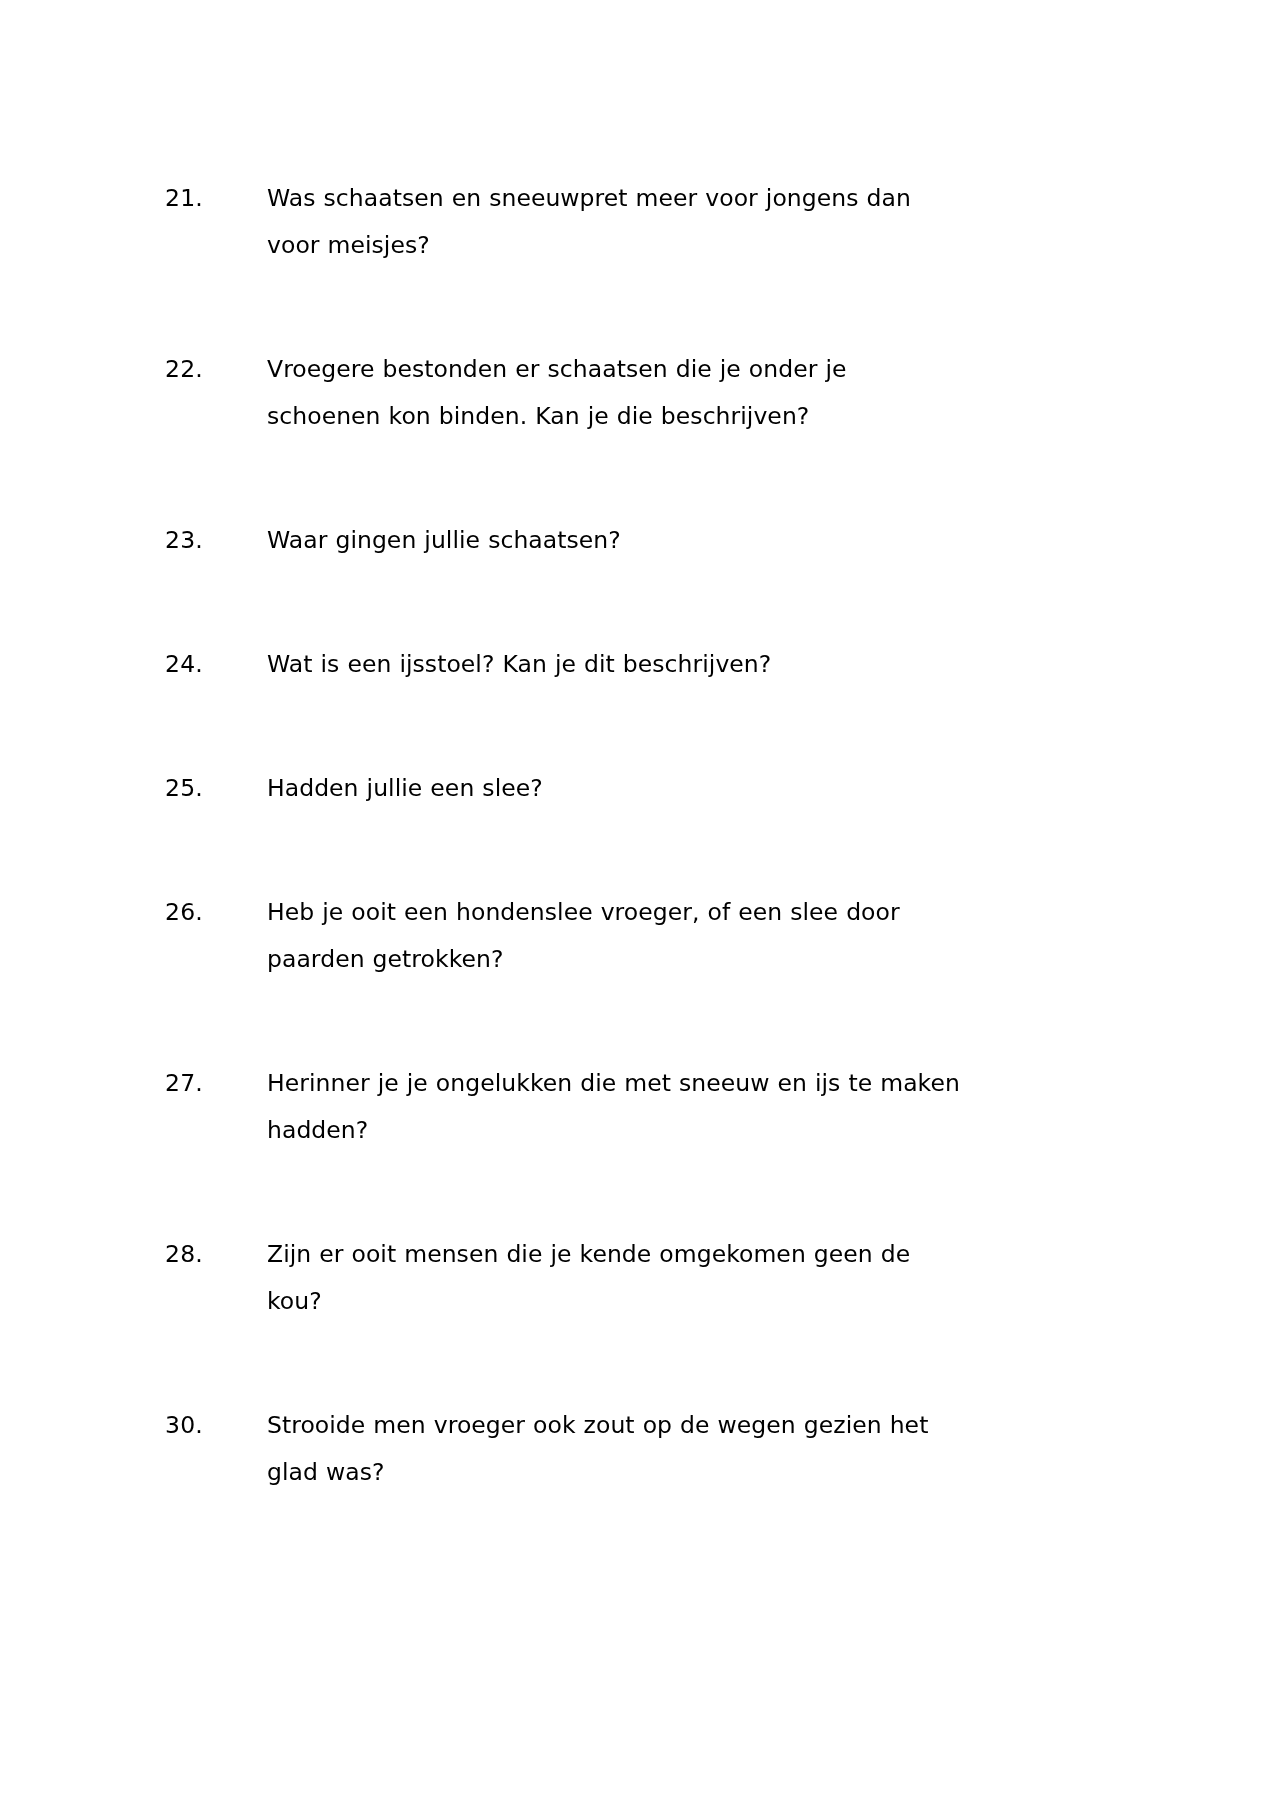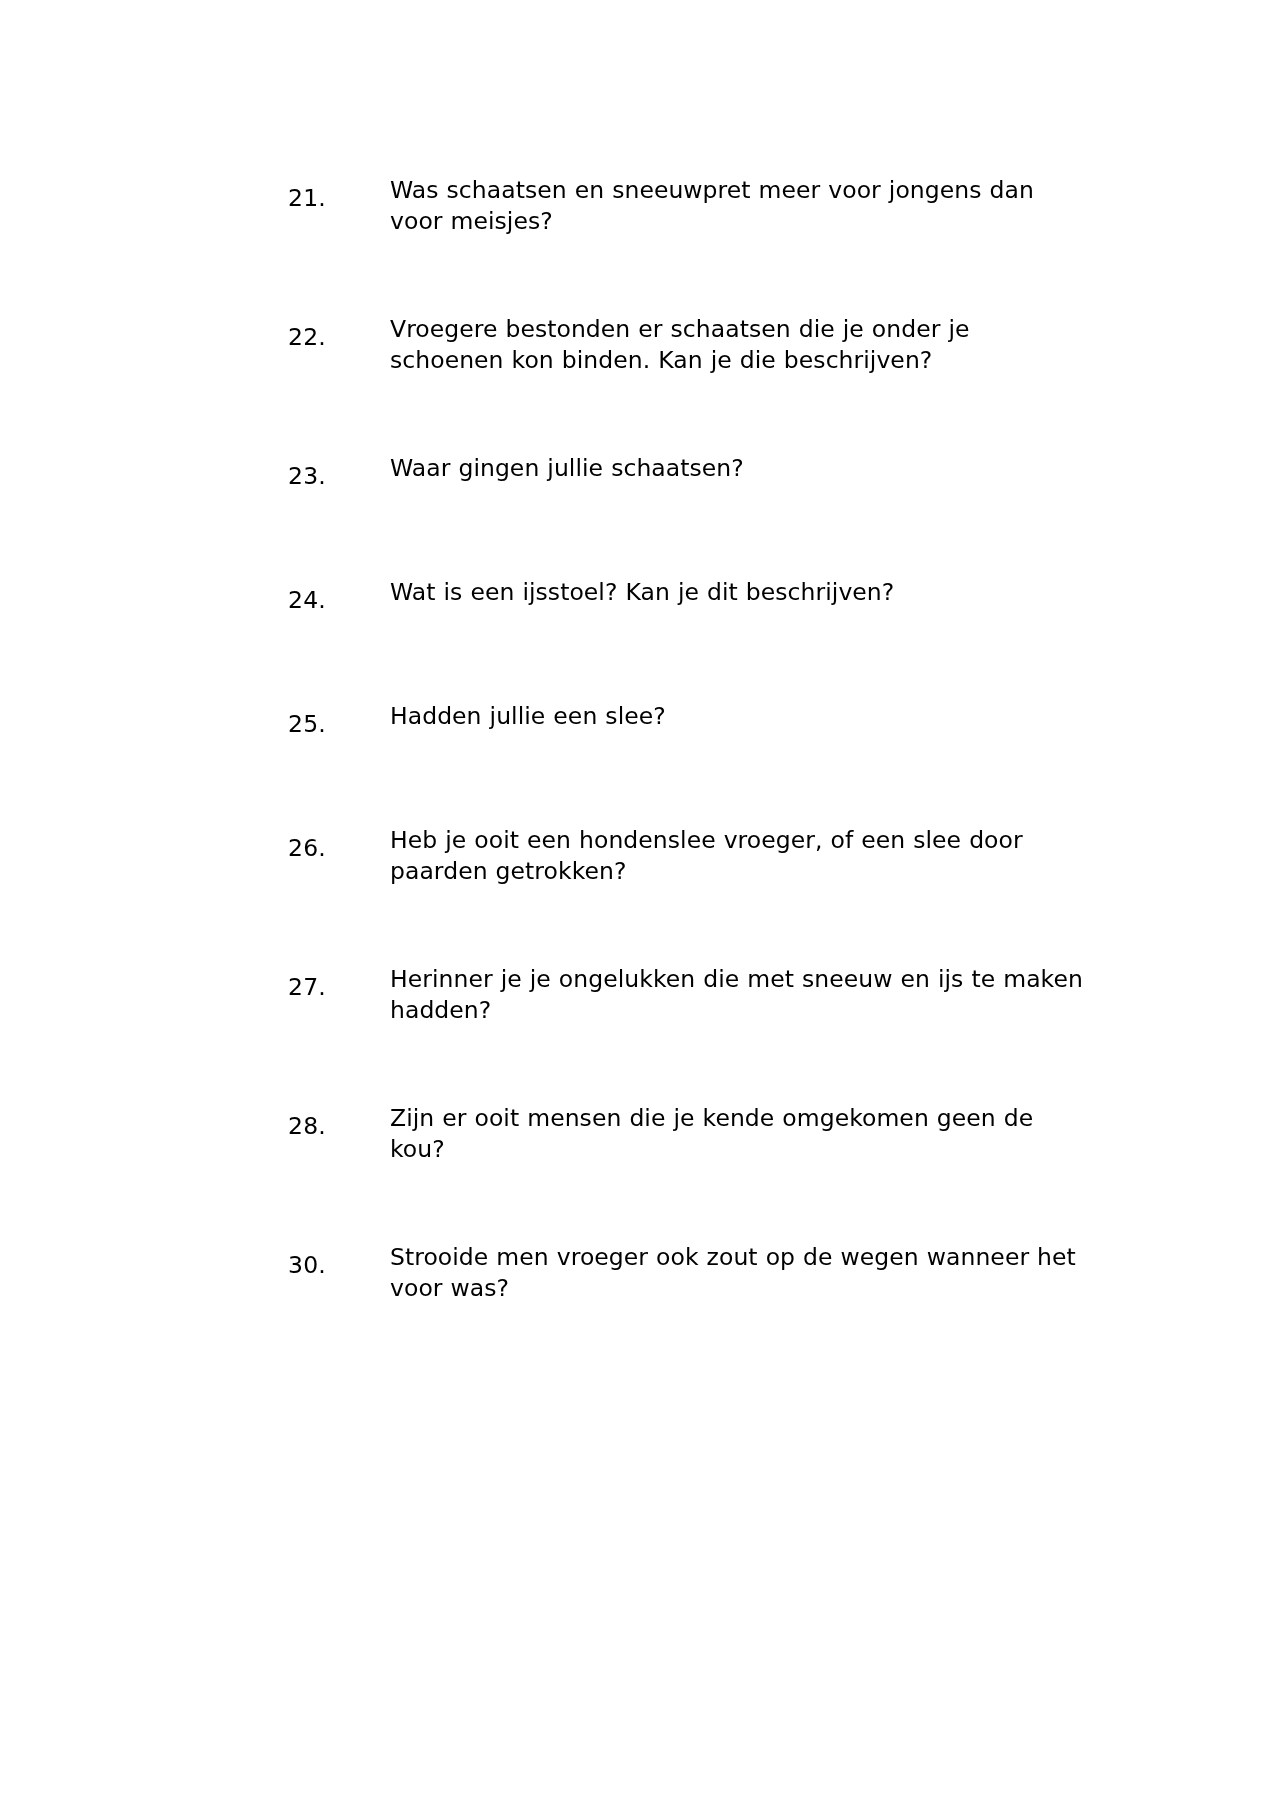--- a/index.html
+++ b/index.html
@@ -25,41 +25,40 @@
   }
 
   .question-list {
     display: block;
   }
 
   .question {
     display: flex;
     align-items: flex-start;
     margin: 0 0 77px 0;
-    justify-content: flex-end;
   }
 
   .question:last-child {
     margin-bottom: 0;
   }
 
   .q-number {
     flex: 0 0 auto;
     width: 102px;
     font-size: 23.5px;
     line-height: 47px;
     letter-spacing: 0.2px;
     color: #000000;
     white-space: nowrap;
   }
 
   .q-text {
     flex: 1 1 auto;
     font-size: 23.5px;
-    line-height: 31px;
+    line-height: 47px;
     letter-spacing: 0.05px;
     color: #000000;
     max-width: 700px;
     word-spacing: 0.5px;
   }
 </style>
 </head>
 <body>
 
 <div class="page">
@@ -101,17 +100,17 @@
     </div>
 
     <div class="question">
       <div class="q-number">28.</div>
       <div class="q-text">Zijn er ooit mensen die je kende omgekomen geen de kou?</div>
     </div>
 
 
     <div class="question">
       <div class="q-number">30.</div>
-      <div class="q-text">Strooide men vroeger ook zout op de wegen wanneer het voor was?</div>
+      <div class="q-text">Strooide men vroeger ook zout op de wegen gezien het glad was?</div>
     </div>
 
   </div>
 </div>
 
 </body></html>

